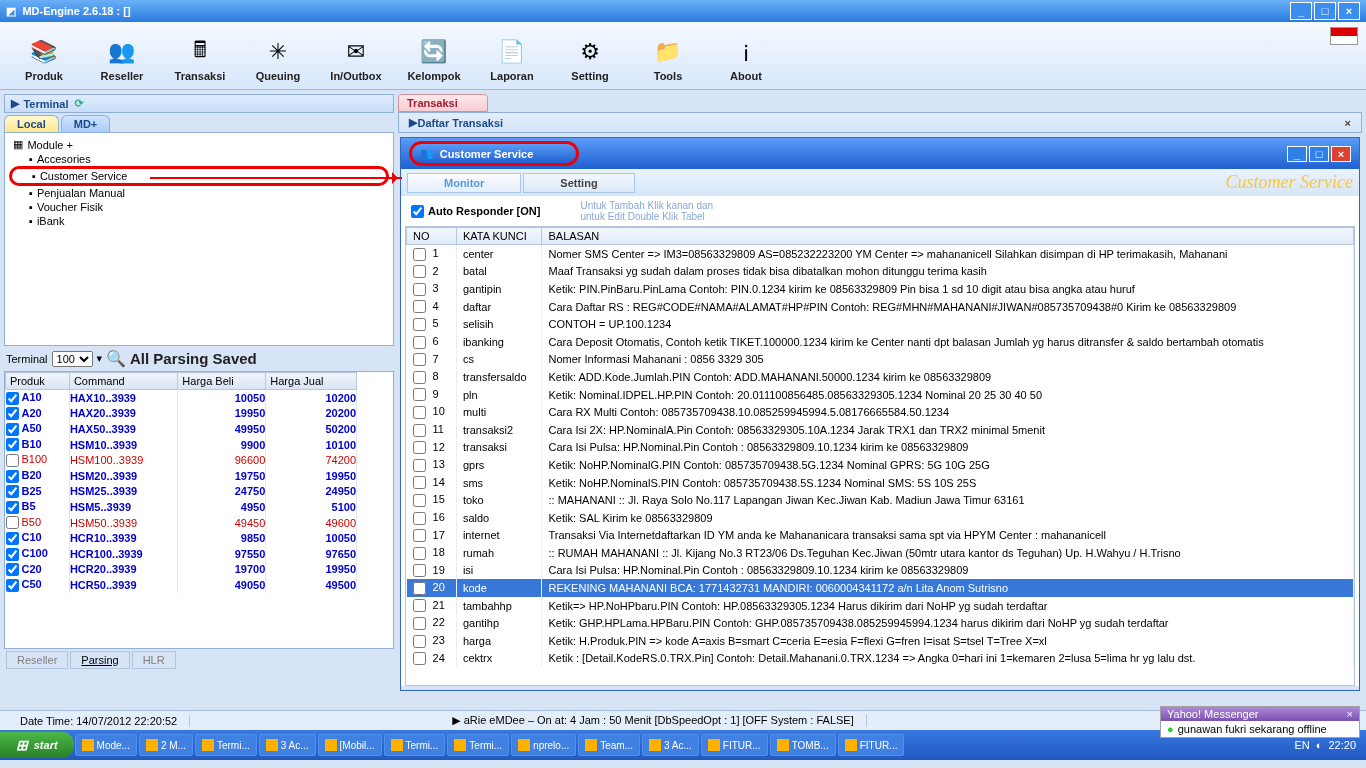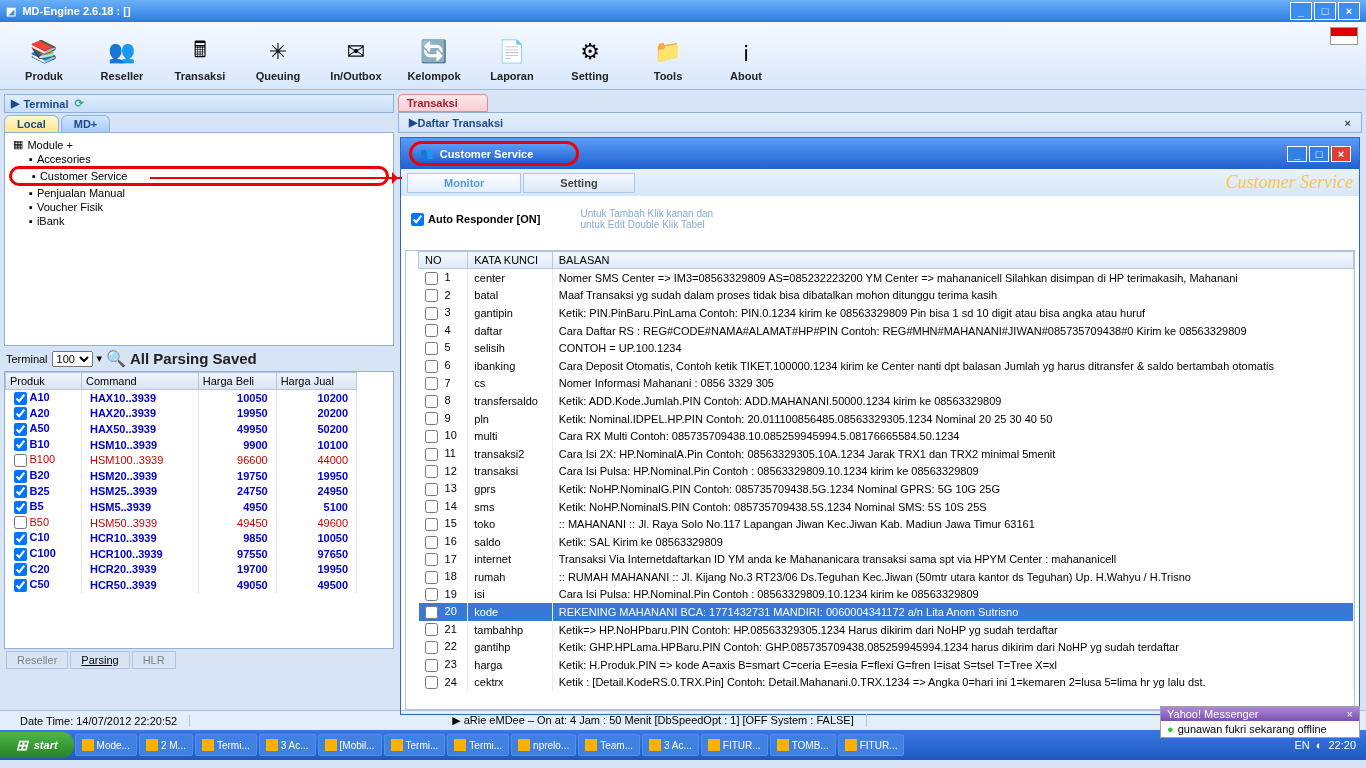--- a/index.html
+++ b/index.html
@@ -27,21 +27,21 @@
 .arrow-line { position: absolute; top: 177px; left: 150px; width: 252px; height: 2px; background: #e00; }
 .arrow-line::after { content: ""; position: absolute; right: -2px; top: -5px; border: 6px solid transparent; border-left-color: #e00; }
 .bridgehead { background: linear-gradient(#e0ecfc, #c8ddf8); border: 1px solid #8fb0d8; padding: 2px 6px; font-weight: bold; color: #1a4a8a; margin-top: 6px; }
 .bridgectl { display: flex; align-items: center; padding: 3px 2px; }
 .bridgectl select { margin: 0 4px; }
 .bridgectl .magnify { font-size: 16px; margin: 0 4px; }
 .bridgectl .parsesaved { font-weight: bold; font-size: 15px; color: #222; }
 .pricetable { border: 1px solid #8fb0d8; background: #fff; height: 278px; overflow-x: auto; overflow-y: auto; }
 .pricetable table { border-collapse: collapse; width: 352px; }
 .pricetable th { background: linear-gradient(#f0f4fa, #d8e4f4); border: 1px solid #b8c8dc; padding: 2px 4px; text-align: left; font-weight: normal; position: sticky; top: 0; }
-.pricetable td { border-right: 1px solid #e0e8f0; padding: 1px 8px; white-space: nowrap; }
+.pricetable td { border-right: 1px solid #e0e8f0; padding: 1px 0; white-space: nowrap; }
 .pricetable td.num { text-align: right; }
 .pricetable tr.red td { color: #c00; }
 .pricetable tr.blue td { color: #0000cc; font-weight: bold; }
 .pricetable input[type=checkbox] { margin-right: 3px; vertical-align: middle; }
 .bottomtabs { display: flex; padding: 2px; }
 .btab { padding: 2px 10px; border: 1px solid #b0c4de; color: #808080; margin-right: 2px; cursor: pointer; }
 .btab.active { color: #000; text-decoration: underline; }
 
 .rightpane { flex: 1; display: flex; flex-direction: column; padding: 4px 4px 4px 0; }
 .tabhdr { background: linear-gradient(#fde8ea, #f9cdd4); border: 1px solid #d89098; padding: 2px 8px; color: #a02030; font-weight: bold; width: 90px; border-radius: 4px 4px 0 0; }
@@ -54,23 +54,23 @@
 .cs-wincontrols { margin-left: auto; display: flex; gap: 2px; }
 .cs-wincontrols span { width: 20px; height: 16px; display: flex; align-items: center; justify-content: center; border: 1px solid #fff; color: #fff; font-weight: bold; cursor: pointer; }
 .cs-wincontrols .min { background: #3080e8; }
 .cs-wincontrols .max { background: #3080e8; }
 .cs-wincontrols .close { background: #e04030; }
 .cs-body { background: #fff; }
 .cs-tabs { display: flex; align-items: center; background: linear-gradient(#eaf2fe, #d6e6fa); padding: 3px 6px; }
 .cs-tab { padding: 3px 36px; color: #5898e0; border: 1px solid #a8c8ec; background: linear-gradient(#fafcff, #e4eefb); font-weight: bold; cursor: pointer; margin-right: 2px; }
 .cs-tab.active { background: linear-gradient(#f4f8fe, #dce8f8); color: #444; }
 .cs-right-label { margin-left: auto; font-size: 18px; font-style: italic; color: #f8c838; font-family: 'Comic Sans MS', cursive; }
-.auto-row { padding: 12px 10px; display: flex; align-items: center; }
+.auto-row { padding: 4px 10px; display: flex; align-items: center; }
 .auto-row .hint { color: #88a8d8; margin-left: 40px; font-size: 10px; line-height: 11px; }
-.data-grid { height: 460px; overflow: auto; border: 1px solid #b0c4de; margin: 8px 4px 4px; padding-left: 12px; }
+.data-grid { height: 460px; overflow: auto; border: 1px solid #b0c4de; margin: 0 4px 4px; }
 .data-grid table { border-collapse: collapse; width: 100%; }
 .data-grid th { background: linear-gradient(#f4f8fe, #dfe9f7); border: 1px solid #b8c8dc; padding: 2px 6px; text-align: left; font-weight: normal; position: sticky; top: 0; }
 .data-grid td { border-right: 1px solid #e8eef6; padding: 2px 6px; white-space: nowrap; }
 .data-grid tr.sel td { background: #3878d8; color: #fff; }
 .data-grid input[type=checkbox] { margin-right: 4px; vertical-align: middle; }
 
 .statusbar { height: 20px; background: #e4eefb; border-top: 1px solid #a8c0e0; display: flex; align-items: center; padding: 0 8px; font-size: 11px; }
 .statusbar .sseg { padding: 0 12px; border-right: 1px solid #b8c8dc; }
 .ymbox { position: absolute; right: 6px; bottom: 30px; width: 200px; border: 1px solid #a0a0a0; background: #fff; }
 .ymbox .ymhead { background: linear-gradient(#b088d8, #7a50b0); color: #fff; padding: 1px 6px; display: flex; }
@@ -199,21 +199,21 @@
             <tr class="blue">
               <td><input type="checkbox" checked="" style="">B10</td>
               <td>HSM10.<tujuan>.3939</tujuan></td>
               <td class="num">9900</td>
               <td class="num">10100</td>
             </tr>
             <tr class="red">
               <td><input type="checkbox" style="">B100</td>
               <td>HSM100.<tujuan>.3939</tujuan></td>
               <td class="num">96600</td>
-              <td class="num">44000</td>
+              <td class="num">74200</td>
             </tr>
             <tr class="blue">
               <td><input type="checkbox" checked="" style="">B20</td>
               <td>HSM20.<tujuan>.3939</tujuan></td>
               <td class="num">19750</td>
               <td class="num">19950</td>
             </tr>
             <tr class="blue">
               <td><input type="checkbox" checked="" style="">B25</td>
               <td>HSM25.<tujuan>.3939</tujuan></td>

